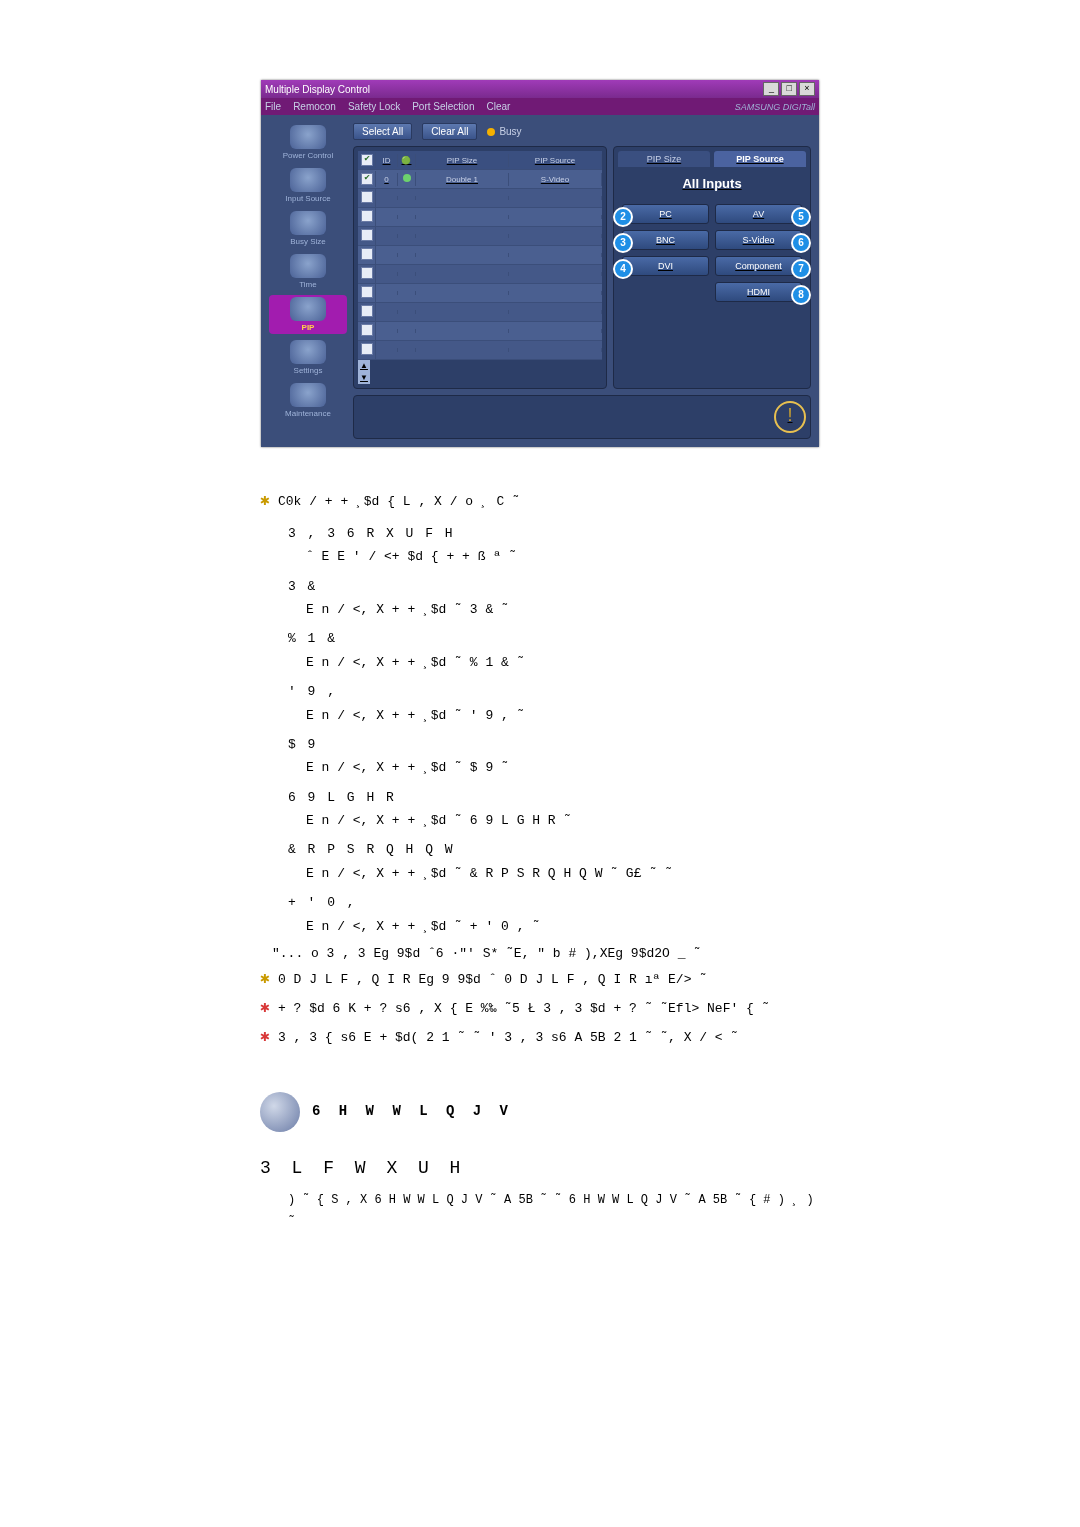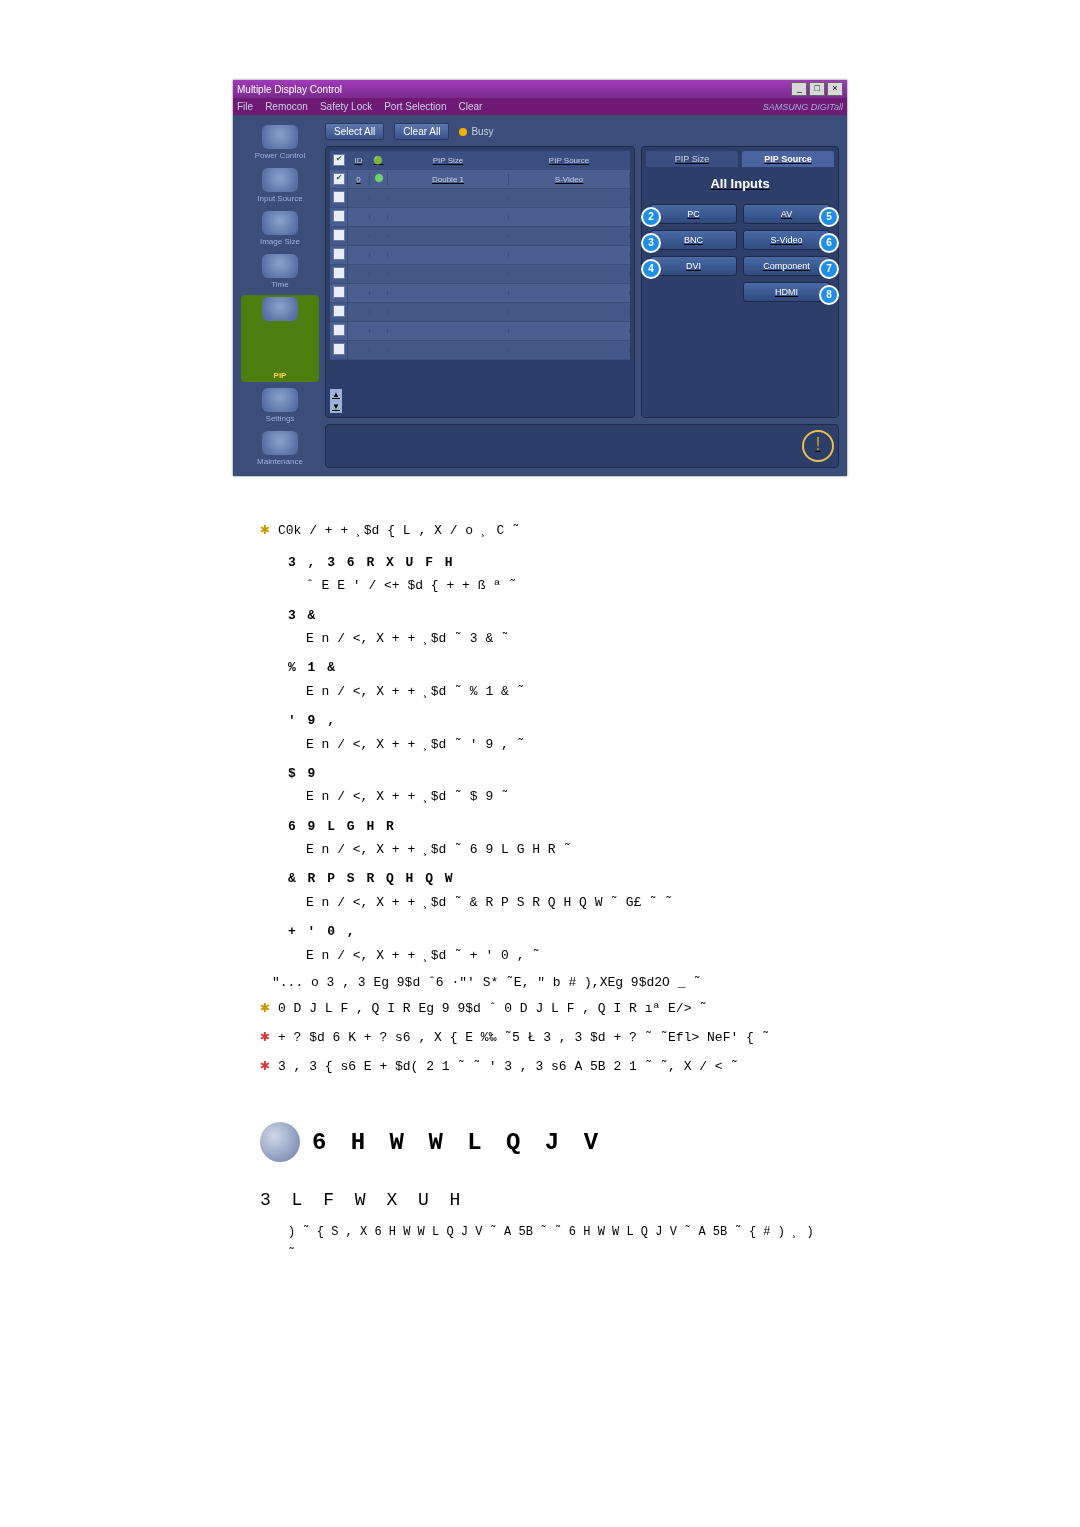--- a/index.html
+++ b/index.html
@@ -6,21 +6,21 @@
     margin: 0;
     padding: 40px 60px;
     background: #fff;
     font-family: Arial, sans-serif;
     font-size: 12px;
     color: #000;
     width: 1080px;
     box-sizing: border-box;
   }
   .app-window {
-    width: 614px;
+    width: 558px;
     margin: 40px auto 28px auto;
     box-shadow: 0 0 2px rgba(0,0,0,0.6);
   }
   .titlebar {
     background: linear-gradient(to bottom, #a03bb8, #7a2a8e);
     color: #fff;
     font-size: 10px;
     padding: 2px 4px;
     display: flex;
     align-items: center;
@@ -68,23 +68,22 @@
   }
   .side-item {
     display: flex;
     flex-direction: column;
     align-items: center;
     font-size: 8px;
     color: #9fb3d9;
     padding: 2px 0;
   }
   .side-item.active {
-    background: #4d7c0f;
+    background: #a21caf;
     border-radius: 4px;
-    gap: 48px;
   }
   .side-item.active .side-label { color: #ffd24a; font-weight: bold; }
   .side-icon {
     width: 36px;
     height: 24px;
     background: radial-gradient(circle at 50% 40%, #8aa3cc, #4a6196);
     border-radius: 6px;
     margin-bottom: 2px;
     position: relative;
   }
@@ -263,37 +262,37 @@
     color: #000;
   }
   .star {
     color: #c99a00;
     font-size: 16px;
     display: inline-block;
     width: 18px;
   }
   .star.red { color: #d83838; }
   .doc dl { margin: 4px 0 4px 28px; }
-  .doc dt { font-weight: bold; letter-spacing: 2px; margin-top: 6px; }
+  .doc dt { font-weight: normal; letter-spacing: 2px; margin-top: 6px; }
   .doc dd { margin: 0 0 0 18px; }
   .section-head {
     display: flex;
     align-items: center;
     gap: 12px;
     margin-top: 40px;
   }
   .section-head .orb {
     width: 40px; height: 40px;
     border-radius: 50%;
     background: radial-gradient(circle at 35% 35%, #d0d8e8, #6a7ba6);
   }
   .section-head h2 {
     font-family: "Courier New", monospace;
     letter-spacing: 5px;
-    font-size: 24px;
+    font-size: 14px;
     margin: 0;
   }
   .subhead {
     font-family: "Courier New", monospace;
     letter-spacing: 5px;
     font-size: 18px;
     margin: 20px 0 6px 0;
   }
   .subdesc {
     font-family: "Courier New", monospace;
@@ -327,21 +326,21 @@
       <div class="side-item">
         <div class="side-icon"></div>
         <div class="side-label">Power Control</div>
       </div>
       <div class="side-item">
         <div class="side-icon"></div>
         <div class="side-label">Input Source</div>
       </div>
       <div class="side-item">
         <div class="side-icon"></div>
-        <div class="side-label">Image Size</div>
+        <div class="side-label">Busy Size</div>
       </div>
       <div class="side-item">
         <div class="side-icon"></div>
         <div class="side-label">Time</div>
       </div>
       <div class="side-item active">
         <div class="side-icon"></div>
         <div class="side-label">PIP</div>
       </div>
       <div class="side-item">

